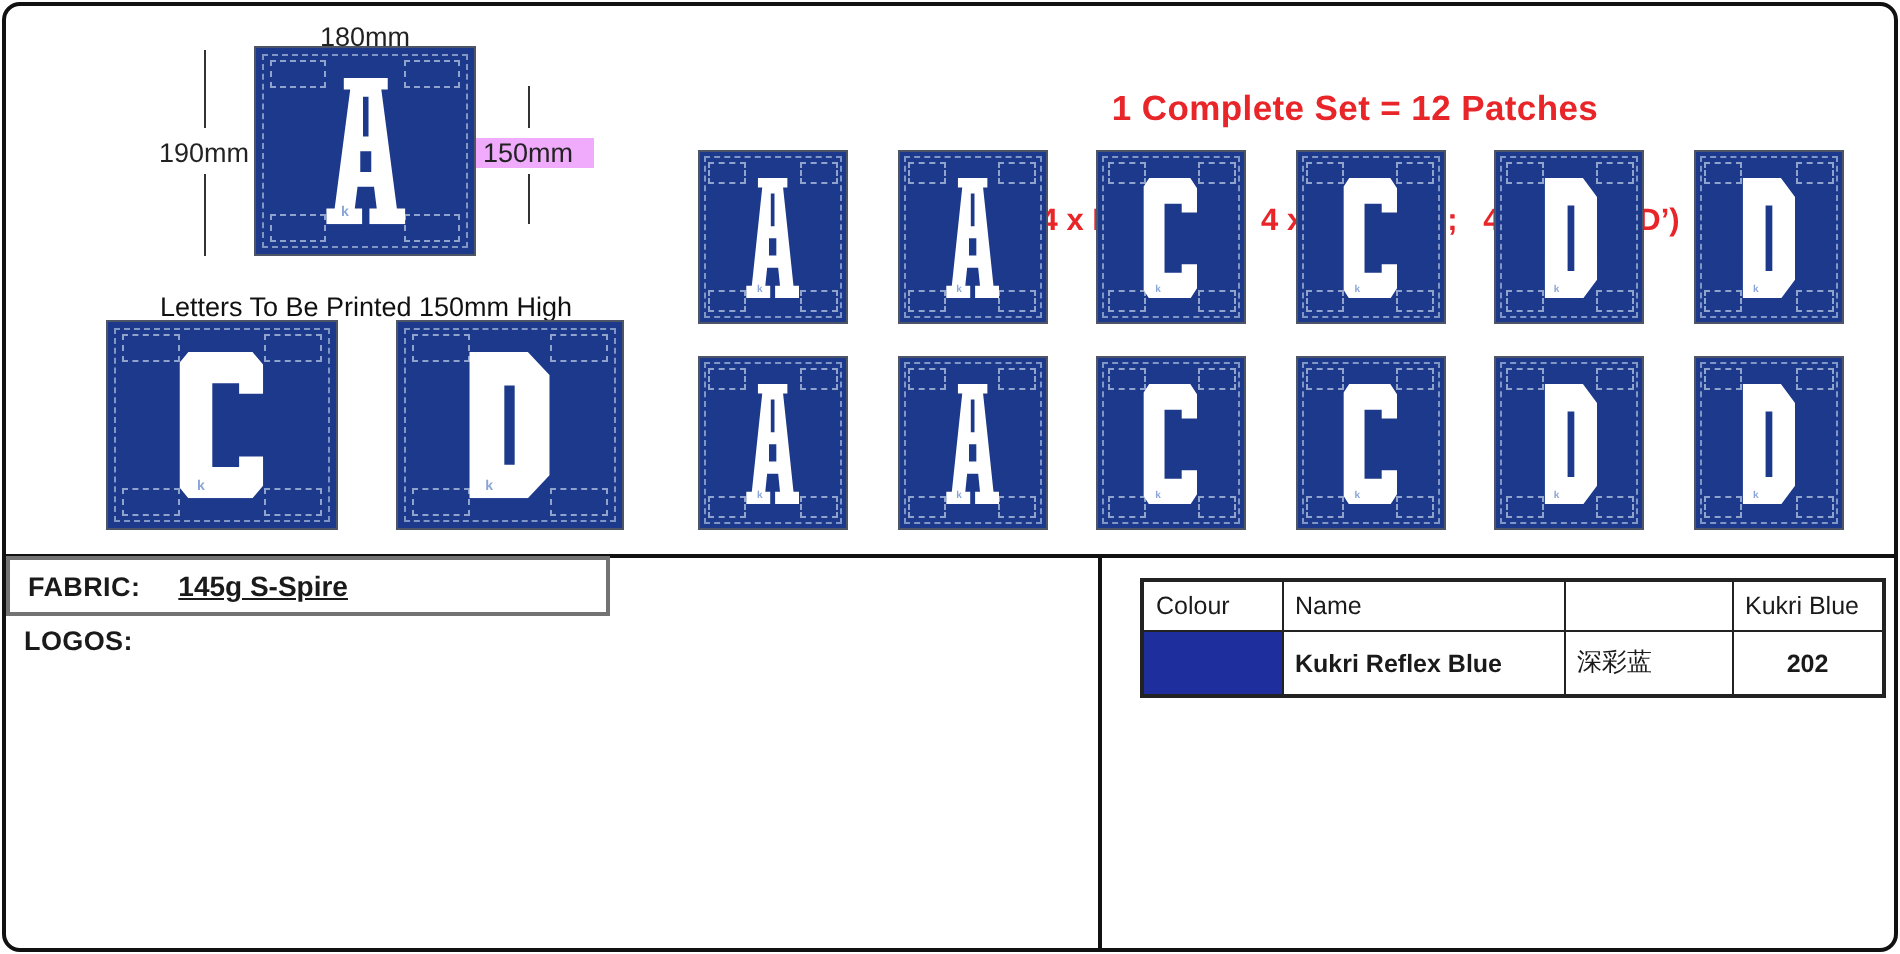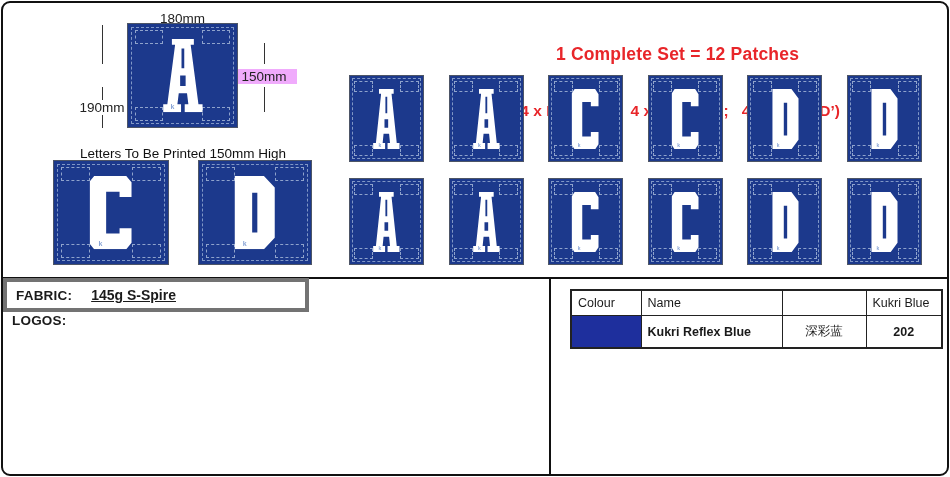--- a/index.html
+++ b/index.html
@@ -46,61 +46,61 @@
   #dim-top {
     position:absolute; left:124px; top:6px; width:117px;
     display:flex; align-items:center; gap:4px;flex-direction:column;
   }
   #dim-top .seg { flex:1; height:0; border-top:1.5px solid #333; }
   .vseg { position:absolute; width:0; border-left:1.5px solid #333; }
   #vl-190-a { left:102px; top:25px;  height:39px; }
   #vl-190-b { left:102px; top:87px;  height:41px; }
   #vl-150-a { left:264px; top:43px;  height:21px; }
   #vl-150-b { left:264px; top:87px;  height:25px; }
-  #lbl-190 { position:absolute; left:69px;  top:69px; width:66px; text-align:center; background:#fff;margin-top:31px; }
+  #lbl-190 { position:absolute; left:69px;  top:69px; width:66px; text-align:center; background:#fff; }
   #lbl-150 { position:absolute; left:231px; top:69px; width:66px; text-align:center; background:#f0abfc; }
   #diagram-caption {
     position:absolute; left:62px; top:146px; width:242px; text-align:center;
     font-size:13.5px; color:#111;
   }
 
   
   #set-title {
     position:absolute; left:415px; top:8px; width:525px; text-align:center;
     color:var(--red,#e8262a); white-space:pre-wrap;
   }
   #set-title .l1 { font-size:17.5px; font-weight:bold; letter-spacing:0.2px; }
   #set-title .l2 { font-size:15.5px; font-weight:bold; margin-top:1px; }
 
   
   #divider-h { position:absolute; left:2px; right:2px; top:277px; border-top:2.5px solid #111; }
   #divider-v { position:absolute; left:549px; top:278px; bottom:2px; border-left:2.5px solid #111; }
   #fabric-box {
     position:absolute; left:3px; top:278px; width:298px; height:26px;
-    border:4px solid #737373; background:#fff; display:flex; align-items:center;
+    border:2px solid #737373; background:#fff; display:flex; align-items:center;
   }
   #fabric-box .flabel { font-weight:bold; font-size:13.5px; margin-left:9px; letter-spacing:0.2px; }
   #fabric-box .fvalue { font-size:14px; margin-left:19px; font-weight:600;text-decoration:underline; }
   #logos-label { position:absolute; left:12px; top:313px; font-weight:bold; font-size:13.5px; letter-spacing:0.2px;text-align:center; }
 
   
   #ctable-wrap { position:absolute; left:570px; top:289px; }
   table.ctable { border-collapse:collapse; border:2px solid #222; table-layout:fixed; }
   table.ctable th, table.ctable td {
     border:1.8px solid #222; padding:0 6px; overflow:hidden;
     font-family:"Liberation Sans", sans-serif;
   }
   table.ctable th { font-weight:normal; font-size:12.5px; text-align:left; height:24px; }
   table.ctable td { height:31px; font-size:12.5px; }
   .col-swatch { width:70px; }
   .col-name   { width:141px; }
   .col-cn     { width:84px; }
   .col-code   { width:76px; }
   td.name-cell { font-weight:bold; }
-  td.cn-cell   { font-size:17px; text-align:center; padding:0; }
+  td.cn-cell   { font-size:17px; padding:0; }
   td.code-cell { font-weight:bold; text-align:center; }
   td.swatch-cell { padding:0; }
 </style>
 </head>
 <body>
 
 <svg width="0" height="0" style="position:absolute" aria-hidden="true">
   <defs>
     <symbol id="glyph-A" viewBox="0 0 100 140" preserveAspectRatio="none">
       <path fill-rule="evenodd" d="M26 0 H74 V11 H67 L84 125 H93 V140 H54 V125 H62 L59 104 H41 L38 125 H46 V140 H7 V125 H16 L33 11 H26 Z M47 18 H53 V56 H47 Z M44 70 H56 V90 H44 Z"></path>

